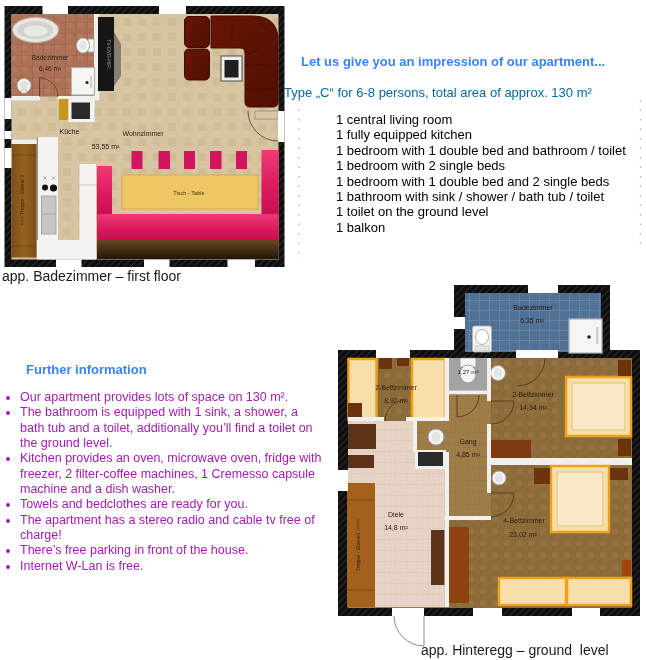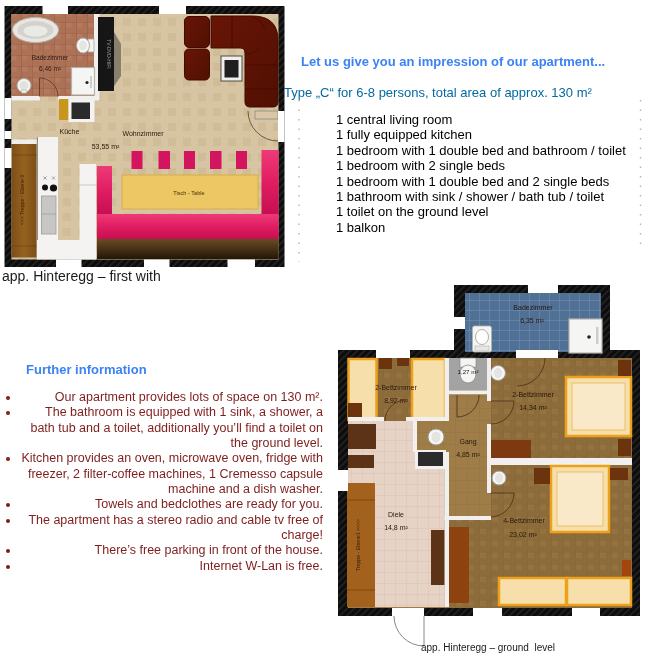--- a/index.html
+++ b/index.html
@@ -383,44 +383,44 @@
 <rect x="473" y="608" width="29" height="8" fill="#fff"></rect>
 
 <rect x="572" y="608" width="28" height="8" fill="#fff"></rect>
 
 <rect x="392" y="608" width="32" height="8" fill="#fff"></rect>
 
 <path d="M394,616 A30,30 0 0 0 424,646 L424,616" fill="none" stroke="#888" stroke-width="1"></path>
 </g>
 </svg>
 
-<div class="abs" style="left:2px;top:268px;font-size:14px;color:#1a1a1a;">app. Hinteregg – first with</div>
+<div class="abs" style="left:2px;top:268px;font-size:14px;color:#1a1a1a;">app. Badezimmer – first floor</div>
 
 <div class="abs blue" style="left:301px;top:54px;font-size:13px;">Let us give you an impression of our apartment...</div>
 
 <div class="abs" style="left:284px;top:85px;font-size:13px;color:#0369a1;">Type „C“ for 6-8 persons, total area of approx. 130 m²</div>
 
 <div class="abs" style="left:296px;top:112px;font-size:13px;line-height:15.4px;color:#000;margin-left:40px;">
 1 central living room<br>
 1 fully equipped kitchen<br>
 1 bedroom with 1 double bed and bathroom / toilet<br>
 1 bedroom with 2 single beds<br>
 1 bedroom with 1 double bed and 2 single beds<br>
 1 bathroom with sink / shower / bath tub / toilet<br>
 1 toilet on the ground level<br>
 1 balkon
 </div>
 
 <div class="abs blue" style="left:8px;top:362px;font-size:13px;padding-left:18px;">Further information</div>
 
-<div class="abs" style="left:8px;top:390px;width:316px;font-size:12.5px;line-height:15.35px;color:#7f1d1d;text-align:right;">
+<div class="abs" style="left:8px;top:390px;width:316px;font-size:12.5px;line-height:15.35px;color:#a21caf;">
 <ul style="margin:0;padding-left:12px;width:303px;">
 <li>Our apartment provides lots of space on 130 m².</li>
 <li>The bathroom is equipped with 1 sink, a shower, a bath tub and a toilet, additionally you’ll find a toilet on the ground level.</li>
 <li>Kitchen provides an oven, microwave oven, fridge with freezer, 2 filter-coffee machines, 1 Cremesso capsule machine and a dish washer.</li>
 <li>Towels and bedclothes are ready for you.</li>
 <li>The apartment has a stereo radio and cable tv free of charge!</li>
 <li>There’s free parking in front of the house.</li>
 <li>Internet W-Lan is free.</li>
 </ul>
 </div>
 
-<div class="abs" style="left:421px;top:642px;font-size:10px;color:#1a1a1a;">app. Hinteregg – ground&nbsp; level</div>
+<div class="abs" style="left:421px;top:642px;font-size:14px;color:#1a1a1a;">app. Hinteregg – ground&nbsp; level</div>
 
 </body></html>

